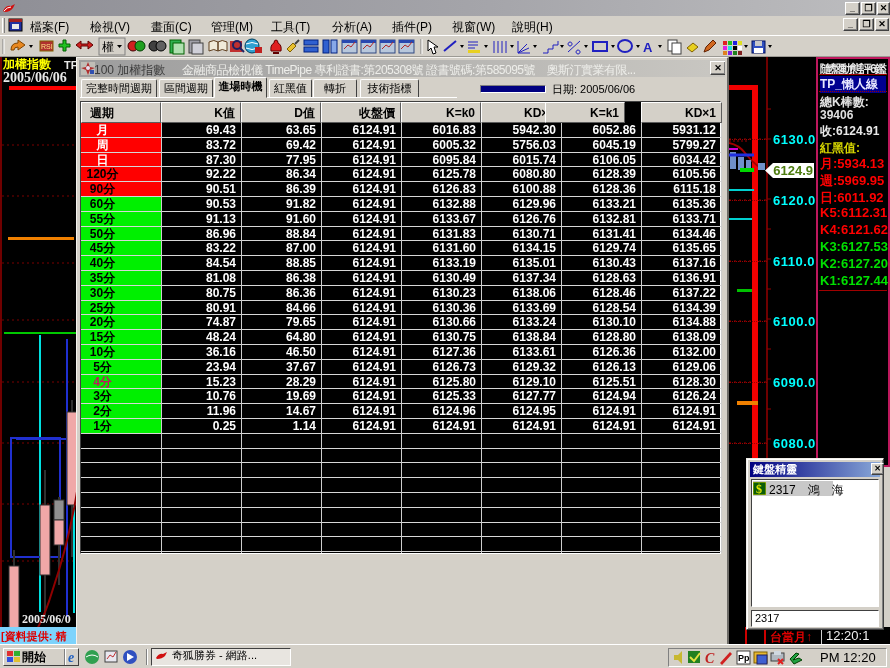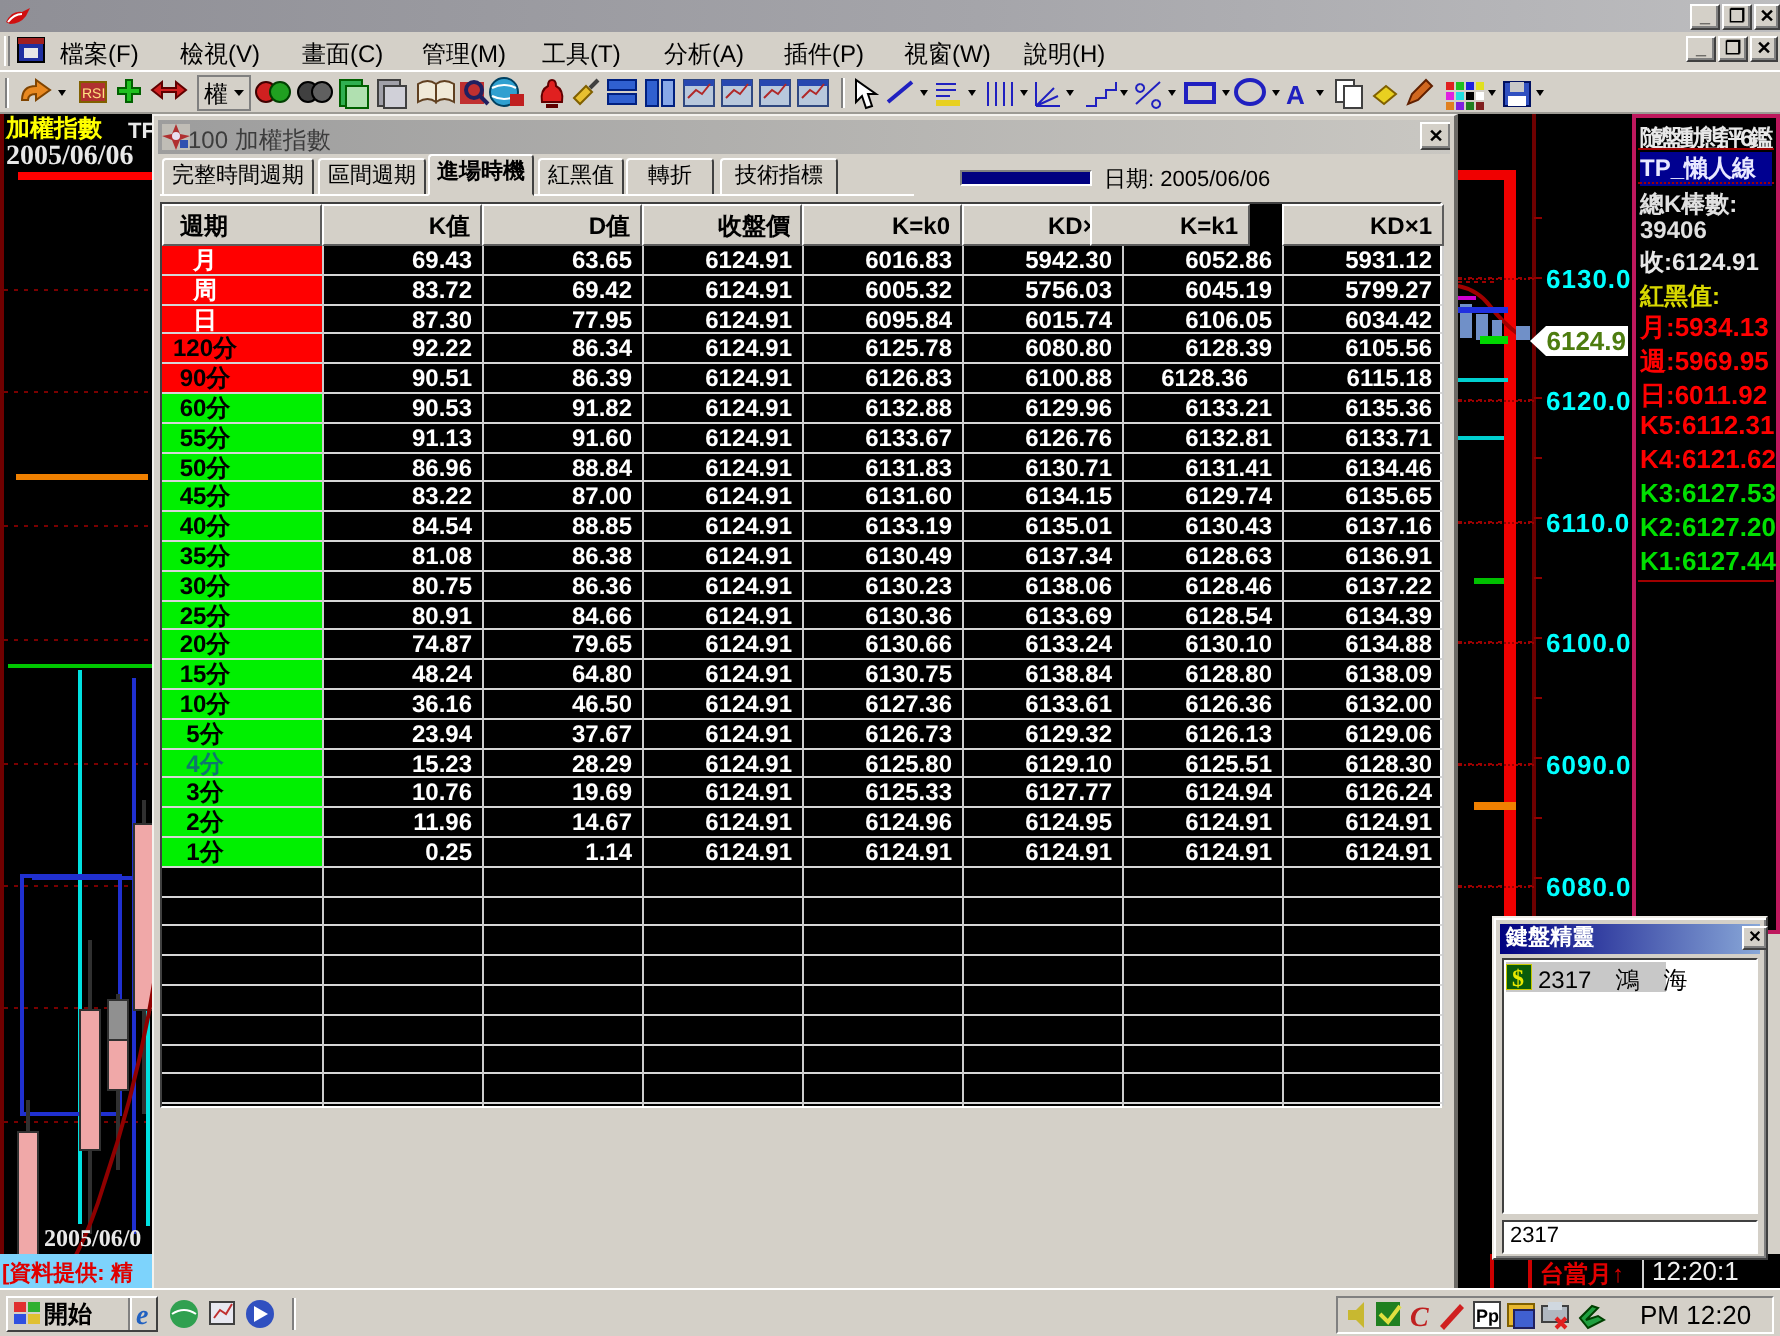--- a/index.html
+++ b/index.html
@@ -282,20 +282,21 @@
   </div>
 <div class="abs" id="dlg">
  <div id="dlgtitle">
   <svg style="position:absolute;left:2px;top:2px" width="14" height="13">
         <rect x="0" y="0" width="14" height="13" fill="#c0bdb6"></rect>
         <path d="M7 0 L9 5 L14 6 L9 8 L7 13 L5 8 L0 6 L5 5 Z" fill="#b03030"></path>
         <circle cx="7" cy="6" r="2" fill="#e8e0f0"></circle>
         <rect x="9" y="8" width="4" height="4" fill="#3050b0"></rect>
       </svg>
   <div class="t1" style="left:15px">100 加權指數</div>
+  <div class="t2">金融商品檢視儀 TimePipe 專利證書:第205308號 證書號碼:第585095號　奧斯汀實業有限...</div>
   <div class="wbtn" style="left:631px;top:1px;width:16px;height:14px;line-height:12px">✕</div>
  </div>
  <div class="tab" style="left:4px;width:76px">完整時間週期</div>
     <div class="tab" style="left:82px;width:54px">區間週期</div>
     <div class="tab active" style="left:137px;width:53px">進場時機</div>
     <div class="tab" style="left:192px;width:43px">紅黑值</div>
     <div class="tab" style="left:236px;width:44px">轉折</div>
     <div class="tab" style="left:283px;width:59px">技術指標</div>
  <div style="position:absolute;left:3px;top:39px;width:377px;height:1px;background:#fff"></div>
  <div style="position:absolute;left:403px;top:27px;width:66px;height:8px;background:#000080;border:1px solid;border-color:#808080 #fff #fff #808080"></div>
@@ -349,21 +350,21 @@
         <div class="num" style="left:480px">6128.39</div>
         <div class="num" style="left:560px">6105.56</div>
       </div>
 <div class="trow" style="top:80.2px">
         <div class="lab" style="background:#ff0000;color:#000">90分</div>
         <div class="num" style="left:80px">90.51</div>
         <div class="num" style="left:160px">86.39</div>
         <div class="num" style="left:240px">6124.91</div>
         <div class="num" style="left:320px">6126.83</div>
         <div class="num" style="left:400px">6100.88</div>
-        <div class="num" style="left:468px">6128.36</div>
+        <div class="num" style="left:480px">6128.36</div>
         <div class="num" style="left:560px">6115.18</div>
       </div>
 <div class="trow" style="top:95.0px">
         <div class="lab" style="background:#00f000;color:#000">60分</div>
         <div class="num" style="left:80px">90.53</div>
         <div class="num" style="left:160px">91.82</div>
         <div class="num" style="left:240px">6124.91</div>
         <div class="num" style="left:320px">6132.88</div>
         <div class="num" style="left:400px">6129.96</div>
         <div class="num" style="left:480px">6133.21</div>
@@ -473,21 +474,21 @@
         <div class="lab" style="background:#00f000;color:#000">5分</div>
         <div class="num" style="left:80px">23.94</div>
         <div class="num" style="left:160px">37.67</div>
         <div class="num" style="left:240px">6124.91</div>
         <div class="num" style="left:320px">6126.73</div>
         <div class="num" style="left:400px">6129.32</div>
         <div class="num" style="left:480px">6126.13</div>
         <div class="num" style="left:560px">6129.06</div>
       </div>
 <div class="trow" style="top:272.6px">
-        <div class="lab" style="background:#00f000;color:#0f766e">4分</div>
+        <div class="lab" style="background:#00f000;color:#be185d">4分</div>
         <div class="num" style="left:80px">15.23</div>
         <div class="num" style="left:160px">28.29</div>
         <div class="num" style="left:240px">6124.91</div>
         <div class="num" style="left:320px">6125.80</div>
         <div class="num" style="left:400px">6129.10</div>
         <div class="num" style="left:480px">6125.51</div>
         <div class="num" style="left:560px">6128.30</div>
       </div>
 <div class="trow" style="top:287.4px">
         <div class="lab" style="background:#00f000;color:#000">3分</div>
@@ -569,20 +570,23 @@
     <svg width="76" height="18" style="position:absolute;left:66px;top:3px">
       <text x="2" y="14" font-size="14" font-weight="bold" fill="#2060c0" font-family="Liberation Serif" font-style="italic">e</text>
       <circle cx="26" cy="9" r="7" fill="#30a050"></circle>
       <path d="M20 9 q6 -4 12 0" stroke="#fff" fill="none"></path>
       <rect x="39" y="3" width="12" height="11" fill="#e8e8f0" stroke="#404040"></rect>
       <path d="M41 11 l3 -4 3 2 3 -5" stroke="#c03030" fill="none"></path>
       <circle cx="64" cy="9" r="7" fill="#3050c0"></circle>
       <path d="M61 5 l7 4 -7 4 z" fill="#fff"></path>
     </svg>
     <div style="position:absolute;left:146px;top:4px;width:2px;height:16px;border-left:1px solid #808080;border-right:1px solid #fff"></div>
+    <div class="tbbtn" style="left:151px;width:140px;border-color:#404040 #fff #fff #404040;background:#e8e5e0;padding:1px 3px"><svg width="14" height="11">
+        <path d="M1 8 Q4 3 8 4 L12 2 L10 6 Q7 9 2 9 Z" fill="#d01010"></path>
+      </svg><span style="font-size:11px;position:relative;top:-2px"> 奇狐勝券 - 網路...</span></div>
     <div style="position:absolute;left:668px;top:3px;width:219px;height:19px;border:1px solid;border-color:#808080 #fff #fff #808080"></div>
     <svg width="135" height="17" style="position:absolute;left:672px;top:4px">
       <path d="M2 6 l4 0 4 -4 0 13 -4 -4 -4 0 z" fill="#c8b830"></path>
       <rect x="16" y="2" width="12" height="12" fill="#208020"></rect>
       <path d="M18 8 l4 4 6 -8" stroke="#e0e040" fill="none" stroke-width="2"></path>
       <text x="33" y="14" font-size="14" font-weight="bold" font-style="italic" fill="#c02020" font-family="Liberation Serif">C</text>
       <path d="M48 14 L58 3 l2 2 -10 11 z" fill="#d02020"></path>
       <rect x="65" y="2" width="13" height="13" fill="#fff" stroke="#404040"></rect>
       <text x="66" y="12" font-size="9" font-weight="bold" fill="#000" font-family="Liberation Sans">Pp</text>
       <rect x="82" y="3" width="13" height="11" fill="#e8b830" stroke="#806000"></rect>

